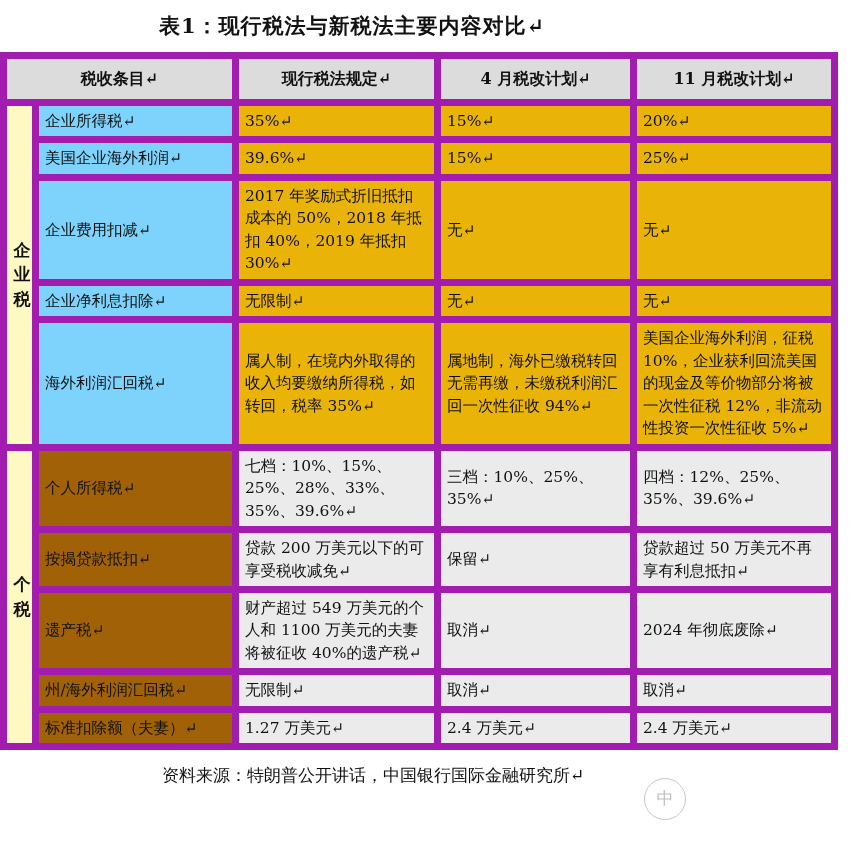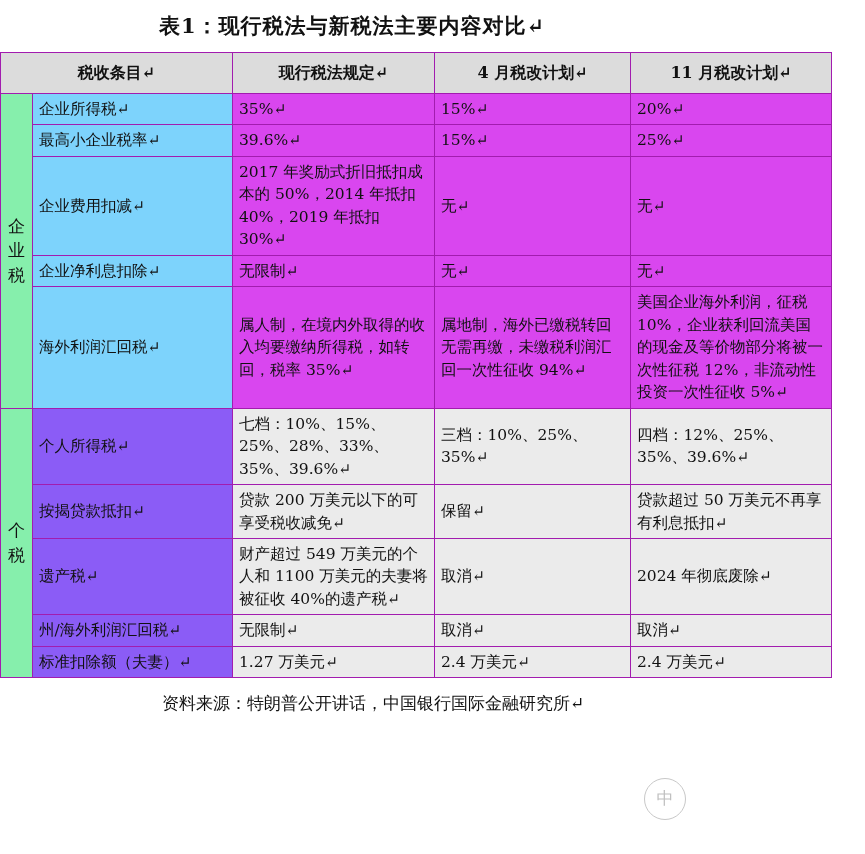--- a/index.html
+++ b/index.html
@@ -33,66 +33,66 @@
   }
   table.tax {
     border-collapse: collapse;
     width: 831px;
     margin: 0 auto;
     table-layout: fixed;
     font-size: 15.5px;
     font-family: "DejaVu Serif", "Liberation Serif", serif;
   }
   table.tax th, table.tax td {
-    border: 1px solid #a21caf;
+    border: 7px solid #a21caf;
     vertical-align: middle;
     padding: 4px 6px;
     line-height: 1.45;
   }
   thead th {
     background: #dcdcdc;
     text-align: center;
     font-weight: bold;
     font-size: 16px;
     height: 32px;
     padding: 5px 4px;
   }
   .col-group { width: 32px; }
   .col-item  { width: 200px; }
   .col-cur   { width: 202px; }
   .col-apr   { width: 196px; }
   .col-nov   { width: 201px; }
 
   td.group {
-    background: #86efac;
-    text-align: center;
-    font-weight: normal;
+    background: #fef9c3;
+    text-align: center;
+    font-weight: bold;
     font-size: 17px;
     letter-spacing: 0;
     padding: 2px 4px;
     line-height: 1.15;
     width: 32px;
   }
   td.group .stack {
     display: block;
     width: 18px;
     margin: 0 auto;
     word-break: break-all;
   }
   td.item {
     background: #7dd3fc;
     text-align: left;
     font-size: 15.5px;
   }
   td.val {
-    background: #d946ef;
+    background: #eab308;
     text-align: left;
     font-size: 15.5px;
   }
-  tr.personal td.item { background: #8b5cf6; }
+  tr.personal td.item { background: #a16207; }
   tr.personal td.val  { background: #ebebeb; }
   .tall { line-height: 1.75; }
   .source {
     text-align: center;
     font-size: 17px;
     padding-top: 14px;
     font-family: "DejaVu Serif", "Liberation Serif", serif;
     padding-left: 42px;
   }
   .watermark {
@@ -139,29 +139,29 @@
         <td class="group" rowspan="5">
             <span class="stack">企业税</span>
           </td>
         <td class="item">企业所得税↵</td>
         <td class="val">35%↵</td>
         <td class="val">15%↵</td>
         <td class="val">20%↵</td>
       </tr>
 
       <tr>
-        <td class="item">最高小企业税率↵</td>
+        <td class="item">美国企业海外利润↵</td>
         <td class="val">39.6%↵</td>
         <td class="val">15%↵</td>
         <td class="val">25%↵</td>
       </tr>
 
       <tr>
         <td class="item">企业费用扣减↵</td>
-        <td class="val tall">2017 年奖励式折旧抵扣成本的 50%，2014 年抵扣 40%，2019 年抵扣 30%↵</td>
+        <td class="val tall">2017 年奖励式折旧抵扣成本的 50%，2018 年抵扣 40%，2019 年抵扣 30%↵</td>
         <td class="val">无↵</td>
         <td class="val">无↵</td>
       </tr>
 
       <tr>
         <td class="item">企业净利息扣除↵</td>
         <td class="val">无限制↵</td>
         <td class="val">无↵</td>
         <td class="val">无↵</td>
       </tr>

